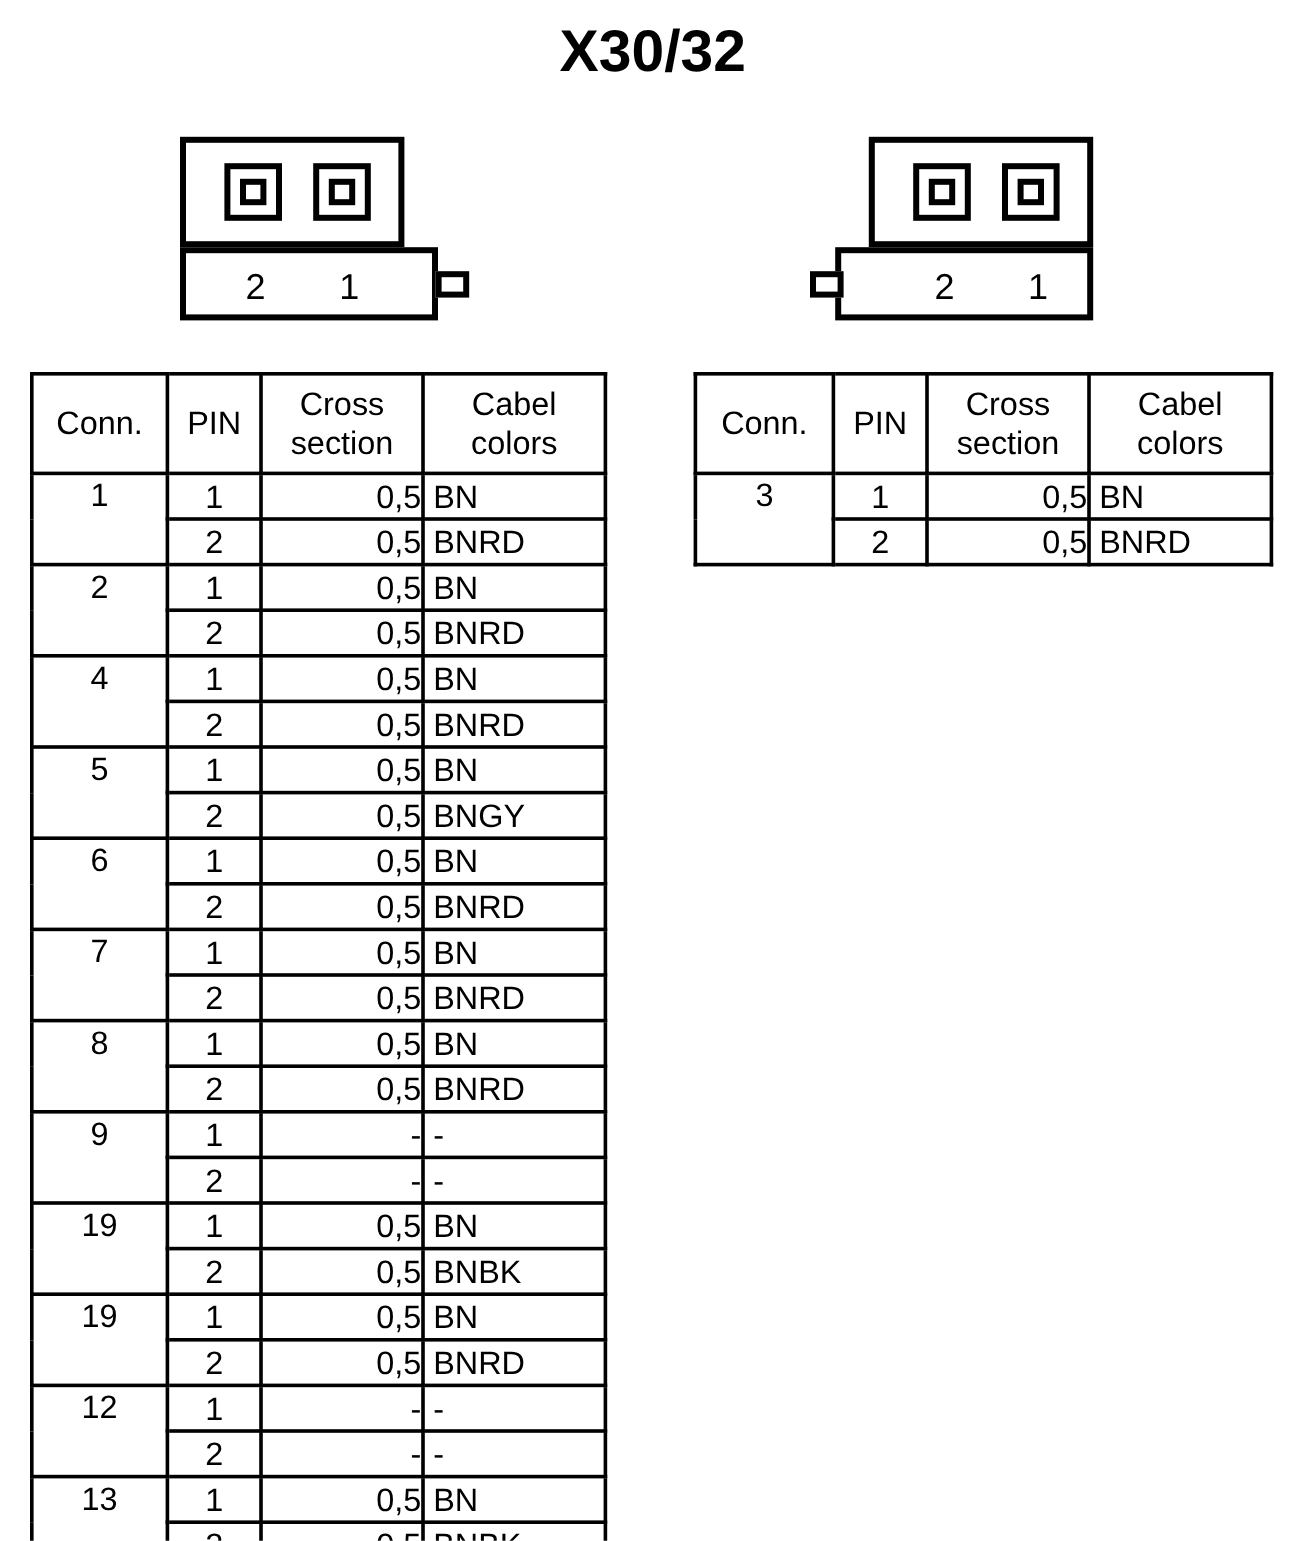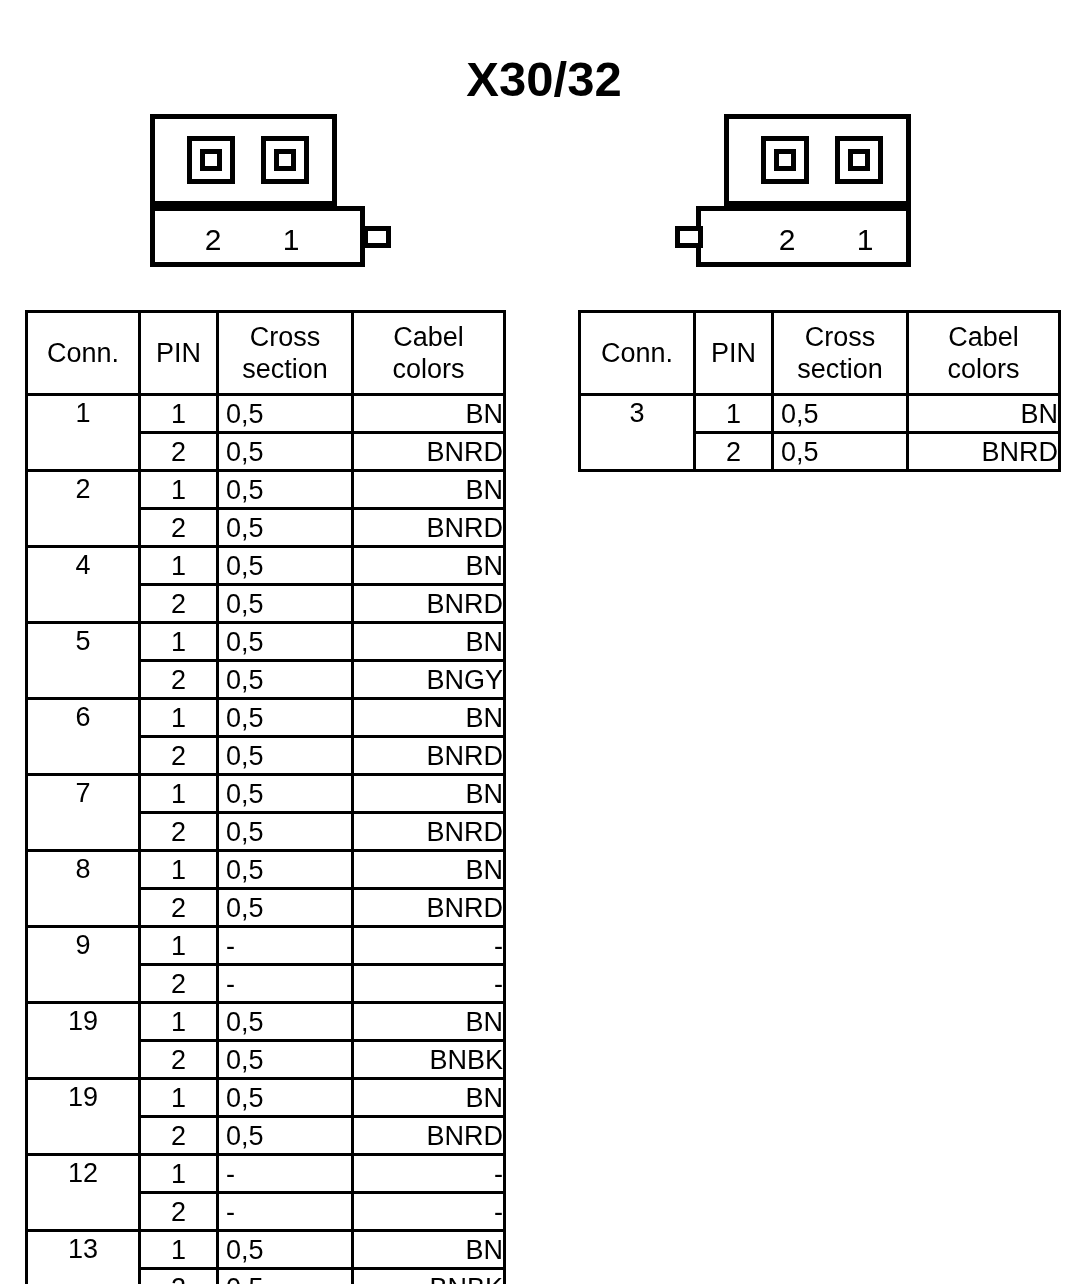--- a/index.html
+++ b/index.html
@@ -20,21 +20,20 @@
   #page-title {
     position: absolute;
     top: 14px;
     left: 0;
     width: 1088px;
     text-align: center;
     font-size: 49px;
     font-weight: bold;
     letter-spacing: 0px;
     line-height: 58px;
-    margin-top: 36px;
   }
 
   
   .connector {
     position: absolute;
     width: 280px;
     height: 175px;
   }
   .conn-upper {
     position: absolute;
@@ -149,26 +148,26 @@
   .cell-conn {
     text-align: center;
     vertical-align: top;
     padding-top: 1px !important;
   }
   .cell-pin {
     text-align: center;
     vertical-align: middle;
   }
   .cell-cross {
-    text-align: left;
+    text-align: right;
     vertical-align: middle;
     padding-left: 7px !important;
   }
   .cell-color {
-    text-align: right;
+    text-align: left;
     vertical-align: middle;
     padding-left: 7px !important;
   }
 
   
   #table-left  { left: 25px;  top: 310px; width: 478px; }
   #table-left  .col-conn  { width: 113px; }
   #table-left  .col-pin   { width: 78px;  }
   #table-left  .col-cross { width: 135px; }
   #table-left  .col-color { width: 152px; }

